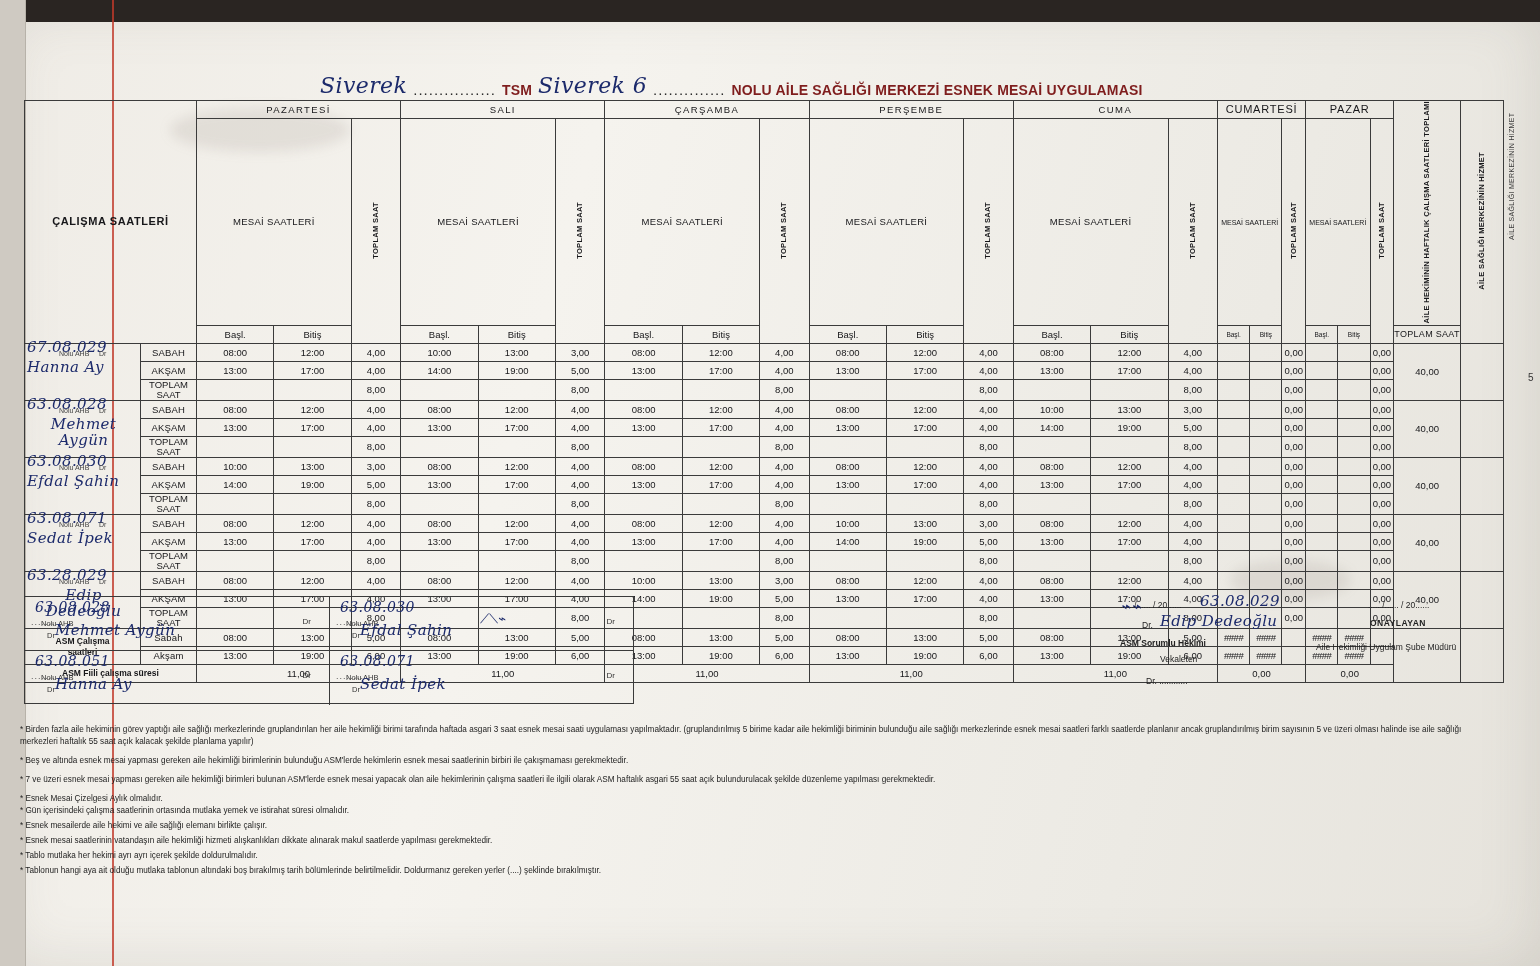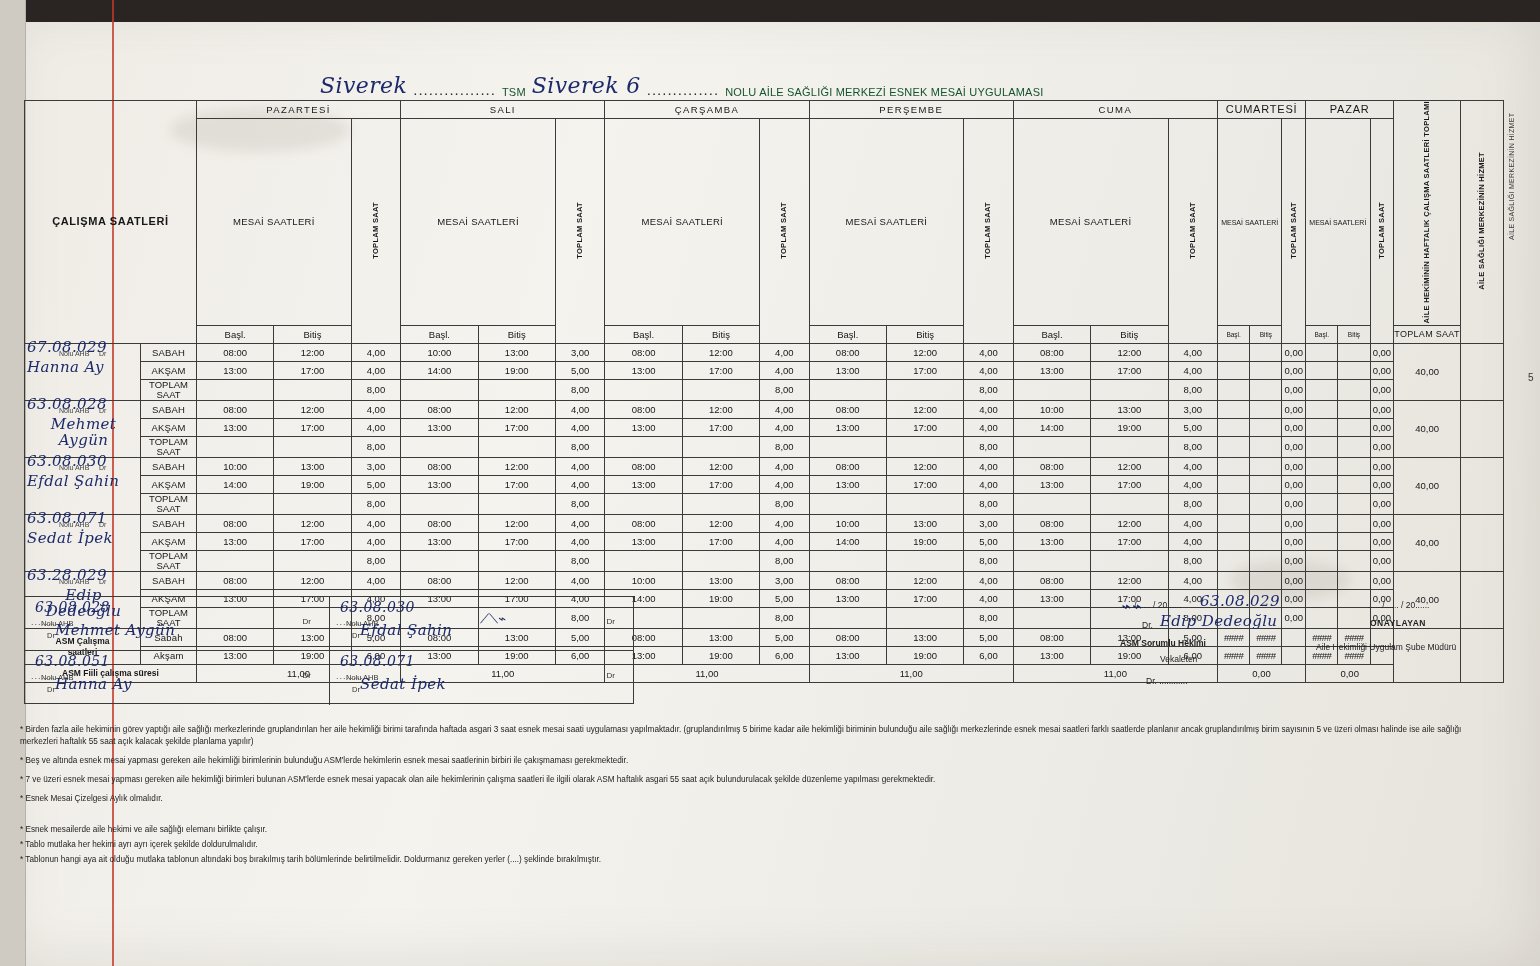--- a/index.html
+++ b/index.html
@@ -40,21 +40,21 @@
     letter-spacing:.4px;
   }
 
   
   #headline {
     position:absolute; left:320px; top:64px; width:1000px; height:34px;
     display:flex; align-items:flex-end; gap:6px;
   }
   #headline .hw { font-size:22px; }
   #headline .dots { font-size:15px; color:#2b2b2b; letter-spacing:1px; }
-  #headline .lbl { font-size:11px; font-weight:normal; color:#14532d; letter-spacing:.2px; }
+  #headline .lbl { font-size:14px; font-weight:bold; color:#7f1d1d; letter-spacing:.2px; }
 
   
   table.grid {
     position:absolute;
     left:24px; top:100px;
     width:1480px;
     border-collapse:collapse;
     table-layout:fixed;
   }
   table.grid td, table.grid th {
@@ -749,20 +749,22 @@
   <span class="l1" style="left:26px;top:80px;">Dr. ............</span>
   <span class="l1" style="left:248px;top:4px;">....../...... / 20......</span>
   <span class="l1" style="left:250px;top:22px;font-weight:bold;letter-spacing:.5px;">ONAYLAYAN</span>
   <span class="l1" style="left:196px;top:46px;">Aile Hekimliği Uygulam Şube Müdürü</span>
 </div>
 
 <div id="notes">
     <p>* Birden fazla aile hekiminin görev yaptığı aile sağlığı merkezlerinde gruplandırılan her aile hekimliği birimi tarafında haftada asgari 3 saat esnek mesai saati uygulaması yapılmaktadır. (gruplandırılmış 5 birime kadar aile hekimliği biriminin bulunduğu aile sağlığı merkezlerinde esnek mesai saatleri farklı saatlerde planlanır ancak gruplandırılmış birim sayısının 5 ve üzeri olması halinde ise aile sağlığı merkezleri haftalık 55 saat açık kalacak şekilde planlama yapılır)</p>
     <p>* Beş ve altında esnek mesai yapması gereken aile hekimliği birimlerinin bulunduğu ASM'lerde hekimlerin esnek mesai saatlerinin birbiri ile çakışmaması gerekmektedir.</p>
     <p>* 7 ve üzeri esnek mesai yapması gereken aile hekimliği birimleri bulunan ASM'lerde esnek mesai yapacak olan aile hekimlerinin çalışma saatleri ile ilgili olarak ASM  haftalık asgari 55 saat açık bulundurulacak şekilde düzenleme yapılması gerekmektedir.</p>
-    <p style="margin-bottom: 20px;">* Esnek Mesai Çizelgesi Aylık olmalıdır.</p>
+    <p style="margin-bottom: 1px;">* Esnek Mesai Çizelgesi Aylık olmalıdır.</p>
+    <p style="margin-bottom: 3px;">* Gün içerisindeki çalışma saatlerinin ortasında mutlaka yemek ve istirahat süresi olmalıdır.</p>
     <p style="margin-bottom: 3px;">* Esnek mesailerde aile hekimi ve aile sağlığı elemanı birlikte çalışır.</p>
+    <p style="margin-bottom: 3px;">* Esnek mesai saatlerinin vatandaşın aile hekimliği hizmeti alışkanlıkları dikkate alınarak makul saatlerde yapılması gerekmektedir.</p>
     <p style="margin-bottom: 3px;">* Tablo mutlaka her hekimi ayrı ayrı içerek şekilde doldurulmalıdır.</p>
     <p style="margin-bottom: 3px;">* Tablonun hangi aya ait olduğu mutlaka tablonun altındaki boş bırakılmış tarih bölümlerinde belirtilmelidir. Doldurmanız gereken yerler (....) şeklinde bırakılmıştır.</p>
   </div>
 
 <span class="rightvert" style="left:1508px; top:110px; height:130px;">AİLE SAĞLIĞI MERKEZİNİN HİZMET</span>
 <span style="position:absolute;left:1528px;top:372px;font-size:10px;color:#333;">5</span>
 
 </body></html>

